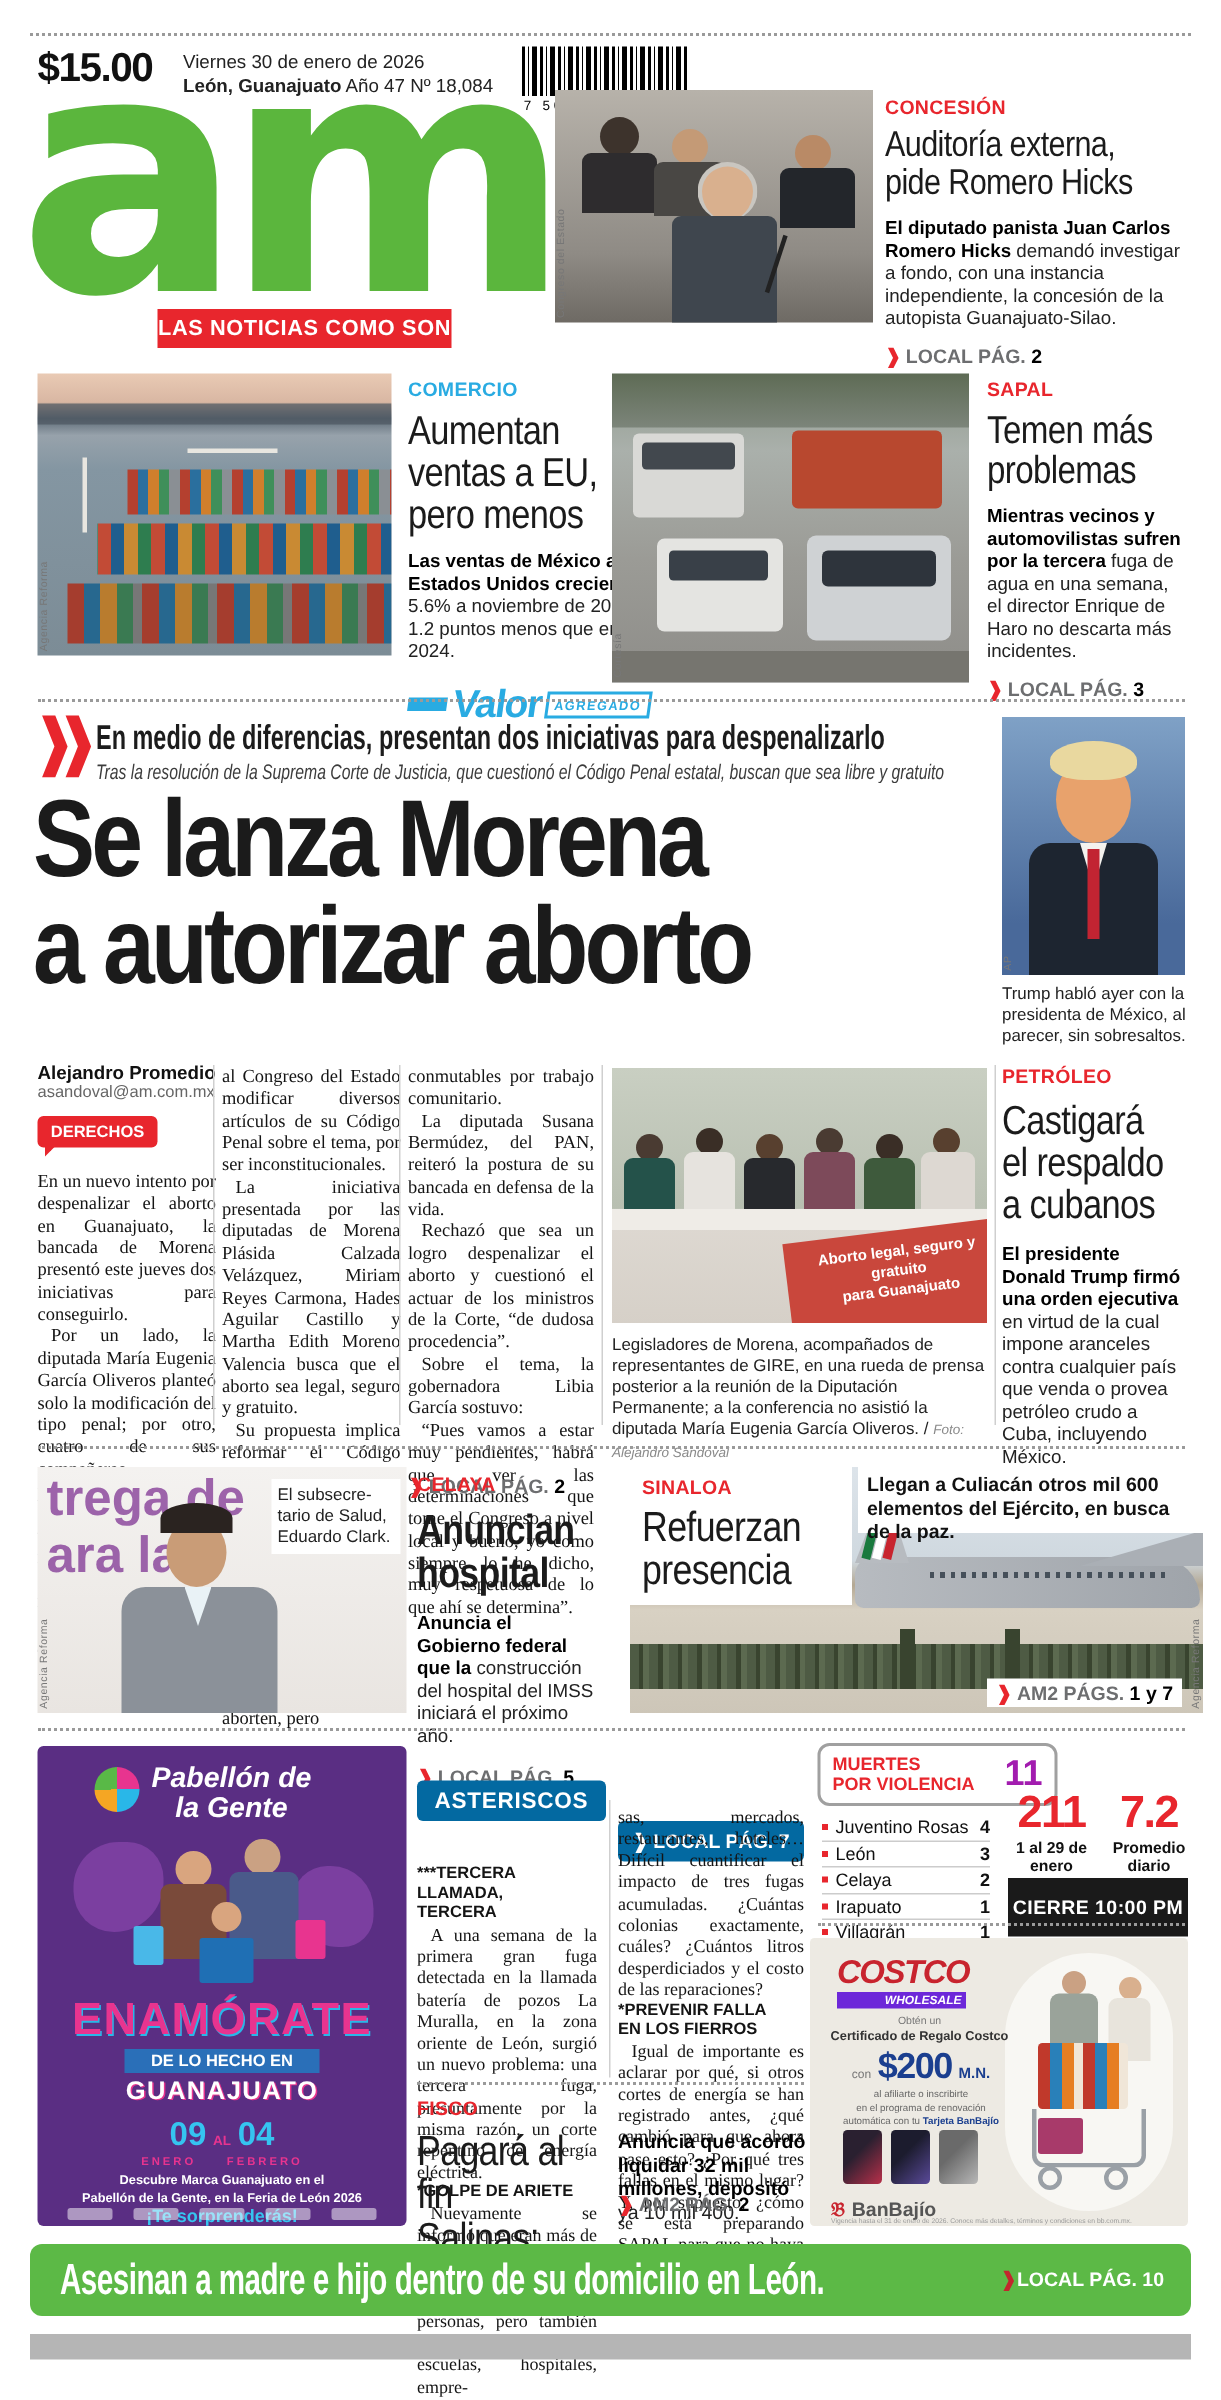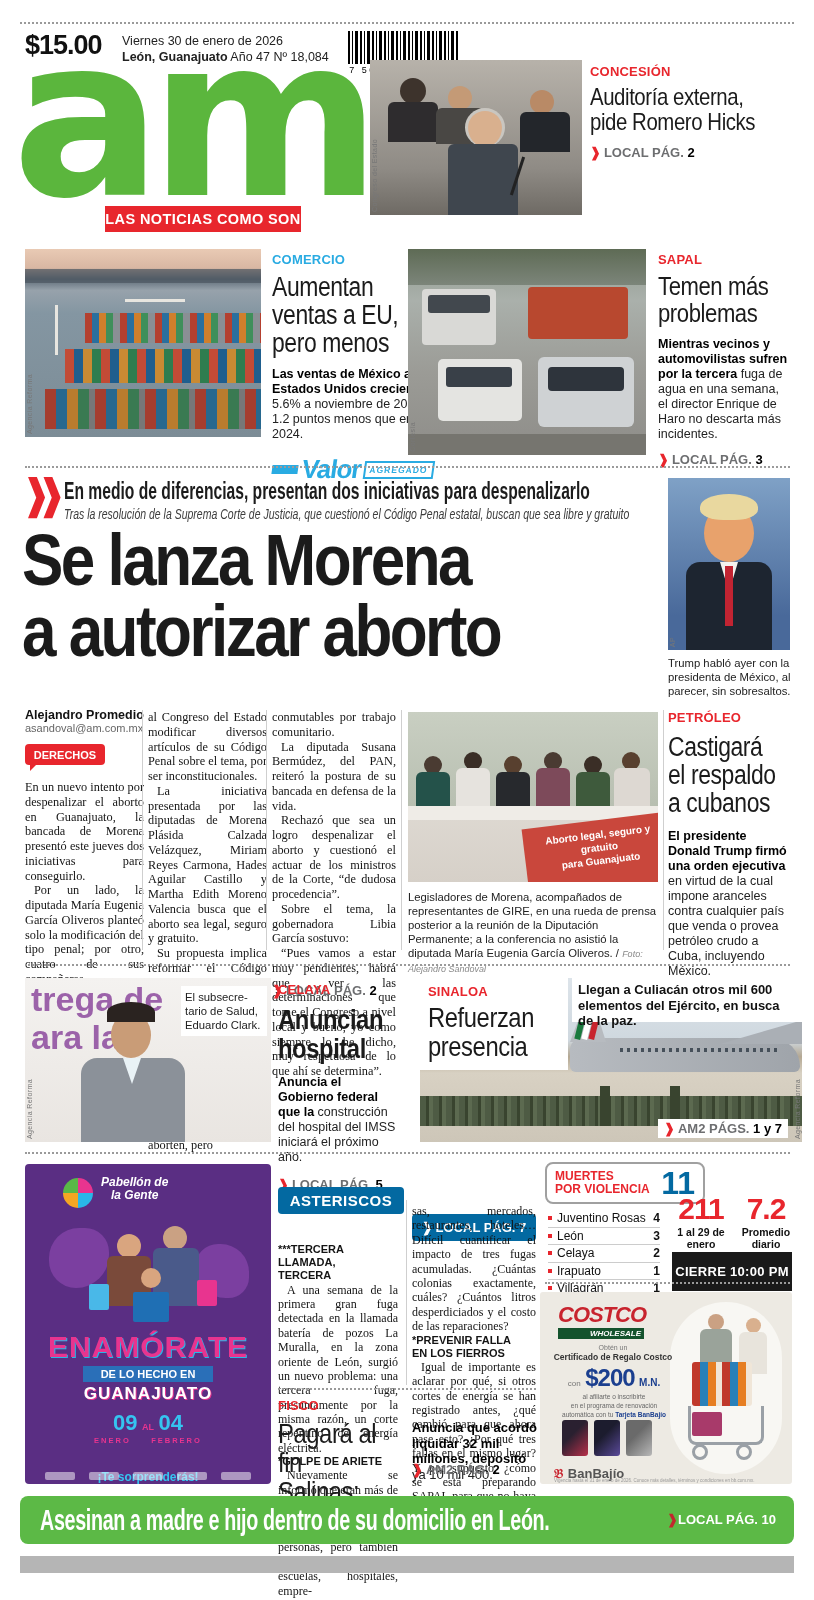--- a/index.html
+++ b/index.html
@@ -95,20 +95,21 @@
     <div class="body" style="left:78px;top:84px;width:70px;height:72px;background:#3f464e;"></div>
     <div class="abs" style="left:146px;top:96px;width:3px;height:40px;background:#222;transform:rotate(18deg);"></div>
     <div class="head" style="left:160px;top:30px;width:24px;height:24px;background:#b98a66;"></div>
     <div class="body" style="left:150px;top:52px;width:50px;height:40px;background:#23262b;"></div>
     <div class="credit">Congreso del Estado</div>
   </div>
   <div class="abs" style="left:590px;top:64px;width:202px;">
     <div class="k">CONCESIÓN</div>
     <div class="hl" style="font-size:24px;margin-top:6px;width:235px;">Auditoría externa,
 pide Romero Hicks</div>
+    <div class="lead" style="margin-top:10px;width:200px;"><span class="lb">El diputado panista Juan Carlos Romero Hicks</span><span> demandó investigar a fondo, con una instancia independiente, la concesión de la autopista Guanajuato-Silao.</span></div>
     <div class="ref" style="margin-top:10px;"><span class="arw">❱</span><span>LOCAL PÁG.</span> <span class="pg">2</span></div>
   </div>
 
   <div class="photo" style="left:25px;top:249px;width:236px;height:188px;background:linear-gradient(180deg,#e9cab4 0%,#d9b7a3 10%,#5e6b77 16%,#97a2ab 22%,#8496a2 34%,#7c8c96 100%);">
     <div class="abs" style="left:0;top:20px;width:236px;height:14px;background:#4b5560;opacity:.7;"></div>
     <div class="abs" style="left:60px;top:64px;width:176px;height:30px;background:repeating-linear-gradient(90deg,#b4402f 0 7px,#2a6f9e 7px 14px,#d07f2c 14px 21px,#3f8f5a 21px 28px,#8a8f94 28px 35px);"></div>
     <div class="abs" style="left:40px;top:100px;width:196px;height:34px;background:repeating-linear-gradient(90deg,#c24b36 0 9px,#1f5e8e 9px 18px,#c98a33 18px 27px,#2e7d4f 27px 36px);"></div>
     <div class="abs" style="left:20px;top:140px;width:216px;height:40px;background:repeating-linear-gradient(90deg,#a53d2e 0 11px,#27688f 11px 22px,#b97c2e 22px 33px,#3a7a52 33px 44px,#777 44px 50px);"></div>
     <div class="abs" style="left:30px;top:56px;width:3px;height:50px;background:#e8e6e0;"></div>
     <div class="abs" style="left:100px;top:50px;width:60px;height:3px;background:#e8e6e0;"></div>
@@ -258,21 +259,21 @@
     </div>
     <div class="abs" style="left:152px;top:0;width:230px;height:44px;background:#fff;padding:4px 6px;box-sizing:border-box;font-size:13px;font-weight:bold;line-height:1.2;">Llegan a Culiacán otros mil 600 elementos del Ejército, en busca de la paz.</div>
     <div class="abs ref" style="right:14px;bottom:4px;background:#fff;padding:2px 6px;"><span class="arw">❱</span><span>AM2 PÁGS.</span> <span class="pg">1 y 7</span></div>
     <div class="credit" style="left:auto;right:1px;">Agencia Reforma</div>
   </div>
 
   <div class="dot-h" style="left:25px;top:1152px;width:765px;"></div>
 
   <div class="abs" style="left:25px;top:1164px;width:246px;height:320px;background:#5a2e83;border-radius:4px;overflow:hidden;">
     <div class="abs" style="left:38px;top:14px;width:30px;height:30px;background:conic-gradient(#e8348f 0 25%,#29b7e8 25% 50%,#f5a623 50% 75%,#59b947 75% 100%);border-radius:50%;"></div>
-    <div class="abs pab" style="left:76px;top:12px;font-size:12px;font-weight:bold;font-style:italic;line-height:1.05;">
+    <div class="abs pab" style="left:76px;top:12px;font-size:19px;font-weight:bold;font-style:italic;line-height:1.05;">
       <div>Pabellón de</div>
       <div style="text-align:center;">la Gente</div>
     </div>
     <div class="abs" style="left:24px;top:64px;width:60px;height:60px;background:#7b3fa0;border-radius:50% 40% 55% 45%;"></div>
     <div class="abs" style="left:170px;top:80px;width:54px;height:54px;background:#7b3fa0;border-radius:45% 55% 40% 60%;"></div>
     <div class="head" style="left:92px;top:70px;width:24px;height:24px;background:#d9a57f;"></div>
     <div class="body" style="left:82px;top:92px;width:44px;height:50px;background:#7a4a3a;"></div>
     <div class="head" style="left:138px;top:62px;width:24px;height:24px;background:#caa183;"></div>
     <div class="body" style="left:128px;top:84px;width:46px;height:58px;background:#4a5a8a;"></div>
     <div class="head" style="left:116px;top:104px;width:20px;height:20px;background:#d9a57f;"></div>
@@ -284,20 +285,24 @@
     <div class="abs pab" style="left:0;top:220px;width:246px;text-align:center;font-size:17px;font-weight:bold;letter-spacing:1px;text-shadow:1px 1px 0 #e8348f;">GUANAJUATO</div>
     <div class="abs" style="left:0;top:246px;width:246px;text-align:center;color:#35c4f0;">
       <span style="font-size:22px;font-weight:bold;">09</span>
       <span style="font-size:9px;color:#e8348f;font-weight:bold;">AL</span>
       <span style="font-size:22px;font-weight:bold;">04</span>
     </div>
     <div class="abs" style="left:0;top:272px;width:246px;text-align:center;font-size:7.5px;color:#e8348f;font-weight:bold;letter-spacing:2px;">
       <span>ENERO</span>&nbsp;&nbsp;&nbsp;&nbsp;
       <span>FEBRERO</span>
     </div>
+    <div class="abs pab" style="left:0;top:284px;width:246px;text-align:center;font-size:8.5px;font-weight:bold;line-height:1.4;">
+      <div>Descubre Marca Guanajuato en el</div>
+      <div>Pabellón de la Gente, en la Feria de León 2026</div>
+    </div>
     <div class="abs" style="left:0;top:306px;width:246px;text-align:center;font-size:12px;font-weight:bold;color:#35c4f0;">¡Te sorprenderás!</div>
     <div class="abs" style="left:20px;bottom:4px;width:206px;height:8px;display:flex;gap:14px;">
       <div style="flex:1;background:rgba(255,255,255,.5);border-radius:2px;"></div>
       <div style="flex:1;background:rgba(255,255,255,.5);border-radius:2px;"></div>
       <div style="flex:1;background:rgba(255,255,255,.5);border-radius:2px;"></div>
       <div style="flex:1;background:rgba(255,255,255,.5);border-radius:2px;"></div>
       <div style="flex:1;background:rgba(255,255,255,.5);border-radius:2px;"></div>
     </div>
   </div>
 
@@ -328,21 +333,21 @@
 Salinas: SAT</div>
   </div>
   <div class="abs lead" style="left:412px;top:1400px;width:126px;font-size:13px;margin-top:20px;"><span class="lb">Anuncia que acordó liquidar 32 mil millones, depositó</span><span> ya 10 mil 400.</span></div>
   <div class="abs ref" style="left:412px;top:1462px;"><span class="arw">❱</span><span>AM2 PÁG.</span> <span class="pg">2</span></div>
 
   <div class="abs" style="left:545px;top:1162px;width:160px;height:42px;border:2px solid #a0a0a0;border-radius:8px;background:#fff;display:flex;align-items:center;justify-content:space-between;padding:0 8px;box-sizing:border-box;">
     <div style="color:#e8262d;font-weight:bold;font-size:12px;line-height:1.1;">
       <div>MUERTES</div>
       <div>POR VIOLENCIA</div>
     </div>
-    <div style="color:#0369a1;font-weight:bold;font-size:32px;">11</div>
+    <div style="color:#a21caf;font-weight:bold;font-size:24px;">11</div>
   </div>
   <div class="abs" style="left:548px;top:1210px;width:112px;">
     <div class="mrow">
         <span class="mname">Juventino Rosas</span>
         <span class="mval">4</span>
       </div>
     <div class="mrow">
         <span class="mname">León</span>
         <span class="mval">3</span>
       </div>
@@ -367,21 +372,21 @@
     <div class="bignum">7.2</div>
     <div class="statlab">Promedio diario</div>
   </div>
   <div class="abs blackbox" style="left:672px;top:1252px;width:120px;height:39px;font-size:13px;letter-spacing:.3px;">CIERRE 10:00 PM</div>
   <div class="dot-h" style="left:545px;top:1282px;width:245px;"></div>
 
   <div class="abs" style="left:540px;top:1292px;width:252px;height:192px;background:#edeae3;border-radius:3px;overflow:hidden;">
     <div class="abs" style="left:130px;top:10px;width:112px;height:172px;background:#f8f7f3;border-radius:56px;"></div>
     <div class="abs" style="left:18px;top:10px;">
       <div style="color:#c8242e;font-weight:bold;font-size:22px;letter-spacing:-1px;font-style:italic;">COSTCO</div>
-      <div style="background:#14532d;color:#fff;font-weight:bold;font-style:italic;font-size:8px;text-align:right;padding:1px 3px;width:86px;box-sizing:border-box;">WHOLESALE</div>
+      <div style="background:#6d28d9;color:#fff;font-weight:bold;font-style:italic;font-size:8px;text-align:right;padding:1px 3px;width:86px;box-sizing:border-box;">WHOLESALE</div>
     </div>
     <div class="abs" style="left:18px;top:52px;width:110px;text-align:center;font-size:7px;color:#777;">Obtén un</div>
     <div class="abs" style="left:10px;top:60px;width:126px;text-align:center;font-size:8.5px;font-weight:bold;color:#333;">Certificado de Regalo Costco</div>
     <div class="abs" style="left:14px;top:72px;width:120px;text-align:center;">
       <span style="font-size:8px;color:#777;">con</span>
       <span style="font-size:24px;font-weight:bold;color:#1b3f8f;letter-spacing:-1px;">$200</span>
       <span style="font-size:10px;font-weight:bold;color:#1b3f8f;">M.N.</span>
     </div>
     <div class="abs" style="left:10px;top:100px;width:128px;text-align:center;font-size:6.5px;color:#666;line-height:1.4;">
       <div>al afiliarte o inscribirte</div>

